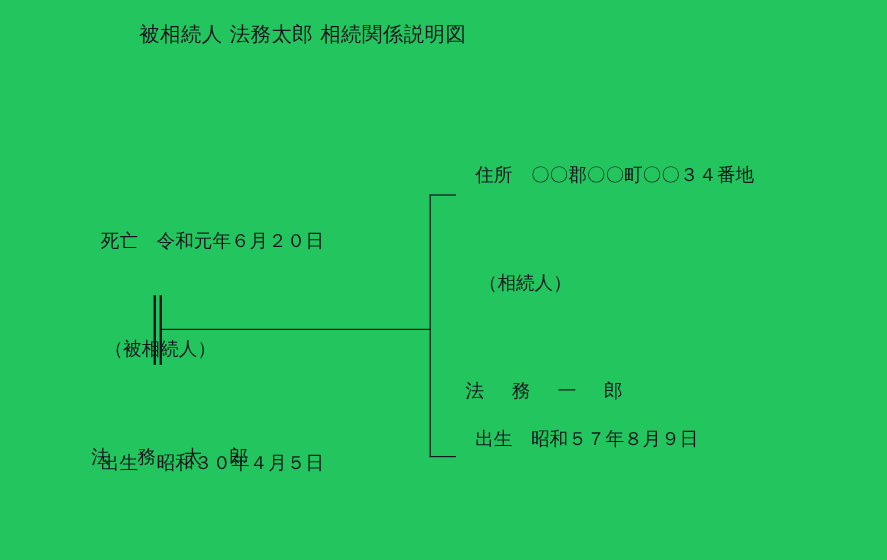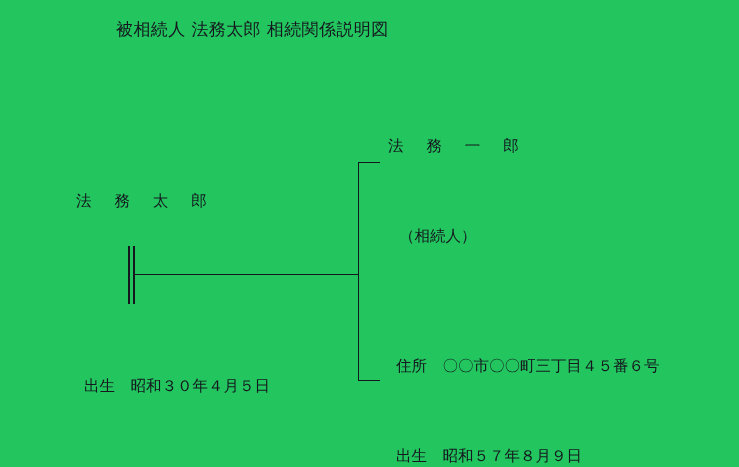--- a/index.html
+++ b/index.html
@@ -120,34 +120,36 @@
   <div class="conn" id="marriage-line-a"></div>
   <div class="conn" id="marriage-line-b"></div>
 
   <div class="conn" id="descent-horizontal"></div>
 
   <div class="conn" id="children-spine"></div>
   <div class="conn" id="branch-child-1"></div>
   <div class="conn" id="branch-child-2"></div>
 
   <div class="person" id="person-decedent">
+    <div class="line date">死亡　令和元年６月２０日</div>
+    <div class="line role">（被相続人）</div>
     <div class="line name">法 務 太 郎</div>
   </div>
 
   <div class="person" id="person-spouse">
     <div class="line date">出生　昭和３０年４月５日</div>
     
     
   </div>
 
   <div class="person" id="person-child-1">
+    <div class="line addr">住所　〇〇郡〇〇町〇〇３４番地</div>
+    <div class="line role">（相続人）</div>
     <div class="line name">法 務 一 郎</div>
-    <div class="line role">（相続人）</div>
   </div>
 
   <div class="person" id="person-child-2">
-    <div class="line addr">住所　〇〇市〇〇町三丁目４５番６号</div>
     <div class="line date">出生　昭和５７年８月９日</div>
     
     
   </div>
 
 </div>
 
 </body></html>

